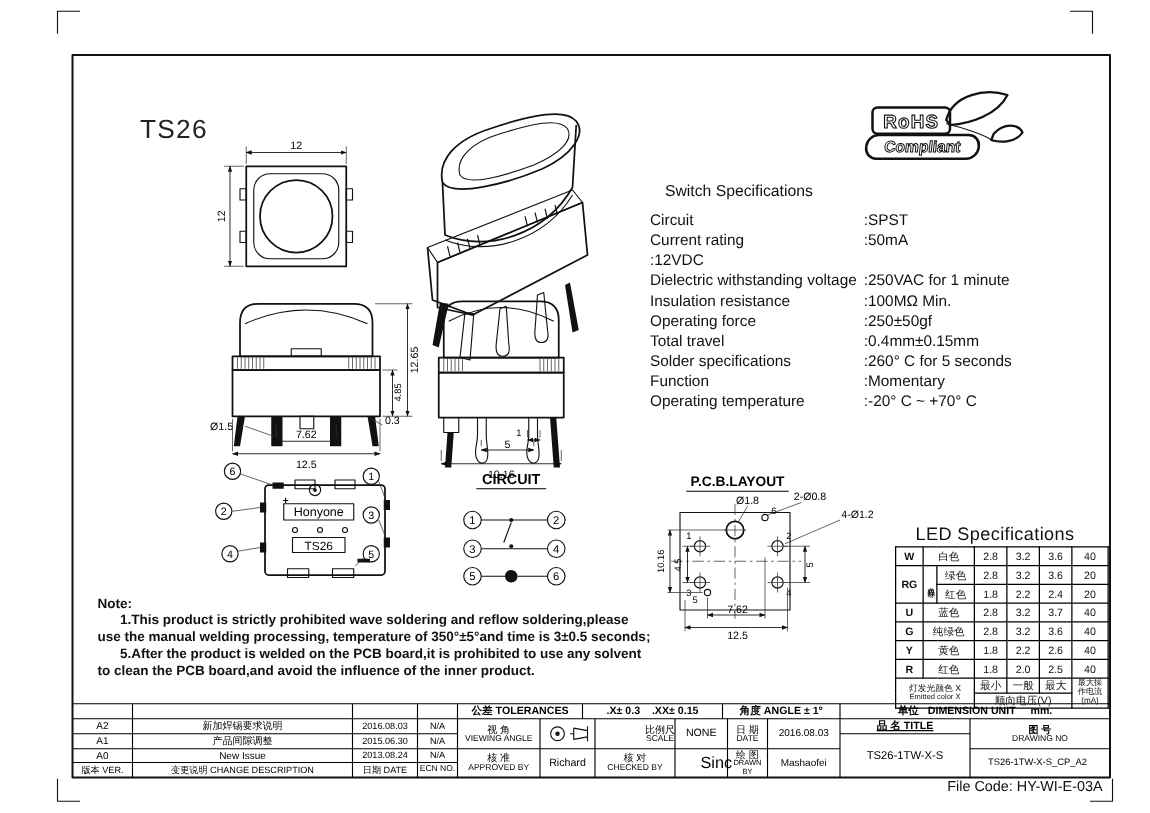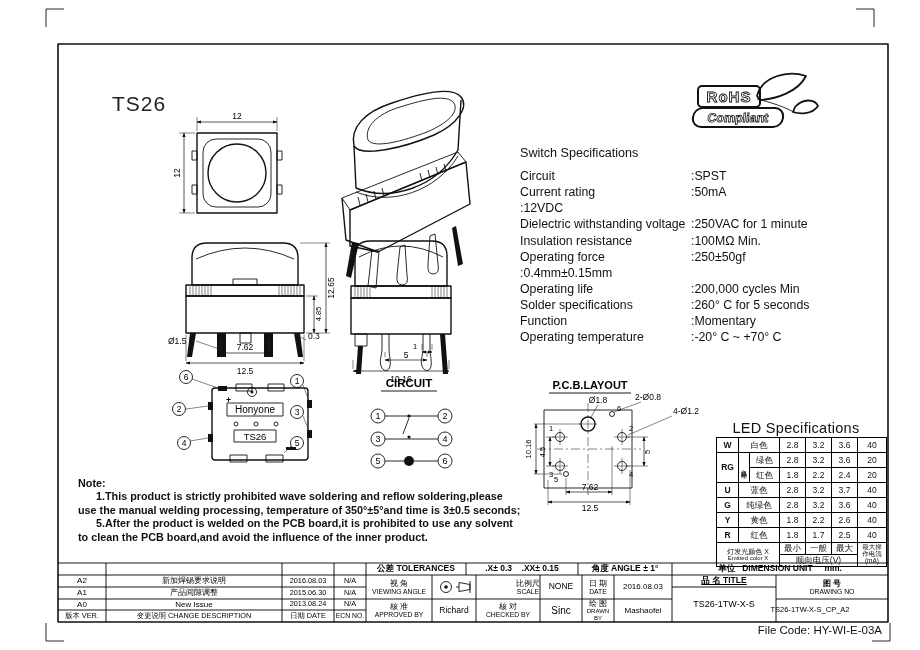--- a/index.html
+++ b/index.html
@@ -2,21 +2,21 @@
 <html><head>
 <meta charset="utf-8">
 <style>
   html,body{margin:0;padding:0;}
   body{width:920px;height:650px;background:#fff;position:relative;overflow:hidden;
        font-family:"Liberation Sans",sans-serif;color:#111;}
   .abs{position:absolute;}
   #page-title{left:112px;top:92px;font-size:21px;letter-spacing:1px;color:#222;}
   
   #specs{left:520px;top:146px;width:368px;}
-  #specs .title{font-size:12.6px;height:22px;}
+  #specs .title{font-size:12.6px;height:22px;margin-left:12px;}
   .spec-row{display:flex;height:16.15px;align-items:center;font-size:12.3px;}
   .spec-row .lbl{width:171px;flex:none;white-space:nowrap;}
   .spec-row .val{white-space:nowrap;}
   
   #note{left:78px;top:477px;width:442px;font-weight:bold;font-size:10.8px;line-height:13.4px;}
   #note div{white-space:pre;}
   
   #led-title{left:700px;top:420px;width:192px;text-align:center;font-size:14.5px;letter-spacing:.3px;}
   #led-table{left:716px;top:437px;border-collapse:collapse;table-layout:fixed;}
   #led-table td{border:1px solid #000;padding:0;text-align:center;font-size:8.5px;line-height:1;overflow:hidden;}
@@ -304,25 +304,22 @@
     </div>
   <div class="spec-row">
       <span class="lbl">Insulation resistance</span>
       <span class="val">:100MΩ  Min.</span>
     </div>
   <div class="spec-row">
       <span class="lbl">Operating force</span>
       <span class="val">:250±50gf</span>
     </div>
   <div class="spec-row">
+      <span class="lbl">Total travel</span>
       <span class="val">:0.4mm±0.15mm</span>
-    </div>
-  <div class="spec-row">
-      <span class="lbl">Operating life</span>
-      <span class="val">:200,000 cycles Min</span>
     </div>
   <div class="spec-row">
       <span class="lbl">Solder specifications</span>
       <span class="val">:260° C for 5 seconds</span>
     </div>
   <div class="spec-row">
       <span class="lbl">Function</span>
       <span class="val">:Momentary</span>
     </div>
   <div class="spec-row">
@@ -396,21 +393,21 @@
         <td colspan="2">黄色</td>
     <td>1.8</td>
         <td>2.2</td>
         <td>2.6</td>
         <td>40</td>
   </tr>
   <tr class="d">
     <td class="code">R</td>
         <td colspan="2">红色</td>
     <td>1.8</td>
-        <td>1.7</td>
+        <td>2.0</td>
         <td>2.5</td>
         <td>40</td>
   </tr>
   <tr class="f">
     <td colspan="3" rowspan="2">
       <div class="emit1">灯发光颜色 X</div>
       <div class="emit2">Emitted color X</div>
     </td>
     <td>最小</td>
     <td>一般</td>
@@ -460,31 +457,31 @@
   <span>日 期</span>
     <span class="l2">DATE</span>
 </div>
 <div class="tb" style="left:614px;top:575px;width:58px;height:24px;font-size:8px">2016.08.03</div>
 <div class="tb tbb" style="left:672px;top:575px;width:104px;height:12px;font-size:8.5px;text-decoration:underline">品 名   TITLE</div>
 <div class="tb" style="left:672px;top:587px;width:104px;height:35px;font-size:9px">TS26-1TW-X-S</div>
 <div class="tb" style="left:776px;top:575px;width:112px;height:24px">
   <span class="tbb">图 号</span>
     <span class="l2">DRAWING NO</span>
 </div>
-<div class="tb" style="left:756px;top:599px;width:108px;height:23px;font-size:7.5px">TS26-1TW-X-S_CP_A2</div>
+<div class="tb" style="left:776px;top:599px;width:108px;height:23px;font-size:7.5px">TS26-1TW-X-S_CP_A2</div>
 
 <div class="tb" style="left:366px;top:599px;width:66px;height:23px">
   <span>核 准</span>
     <span class="l2">APPROVED BY</span>
 </div>
 <div class="tb" style="left:432px;top:599px;width:44px;height:23px;font-size:8.5px">Richard</div>
 <div class="tb" style="left:476px;top:599px;width:64px;height:23px">
   <span>核 对</span>
     <span class="l2">CHECKED BY</span>
 </div>
-<div class="tb" style="left:540px;top:599px;width:42px;height:23px;font-size:10px">Sinc</div>
+<div class="tb" style="left:552px;top:599px;width:42px;height:23px;font-size:13px">Sinc</div>
 <div class="tb" style="left:582px;top:599px;width:32px;height:23px">
   <span>绘 图</span>
     <span class="l2" style="font-size:6px">DRAWN BY</span>
 </div>
 <div class="tb" style="left:614px;top:599px;width:58px;height:23px;font-size:8px">Mashaofei</div>
 
 <div class="abs" id="file-code">File Code: HY-WI-E-03A</div>
 
 </body></html>

